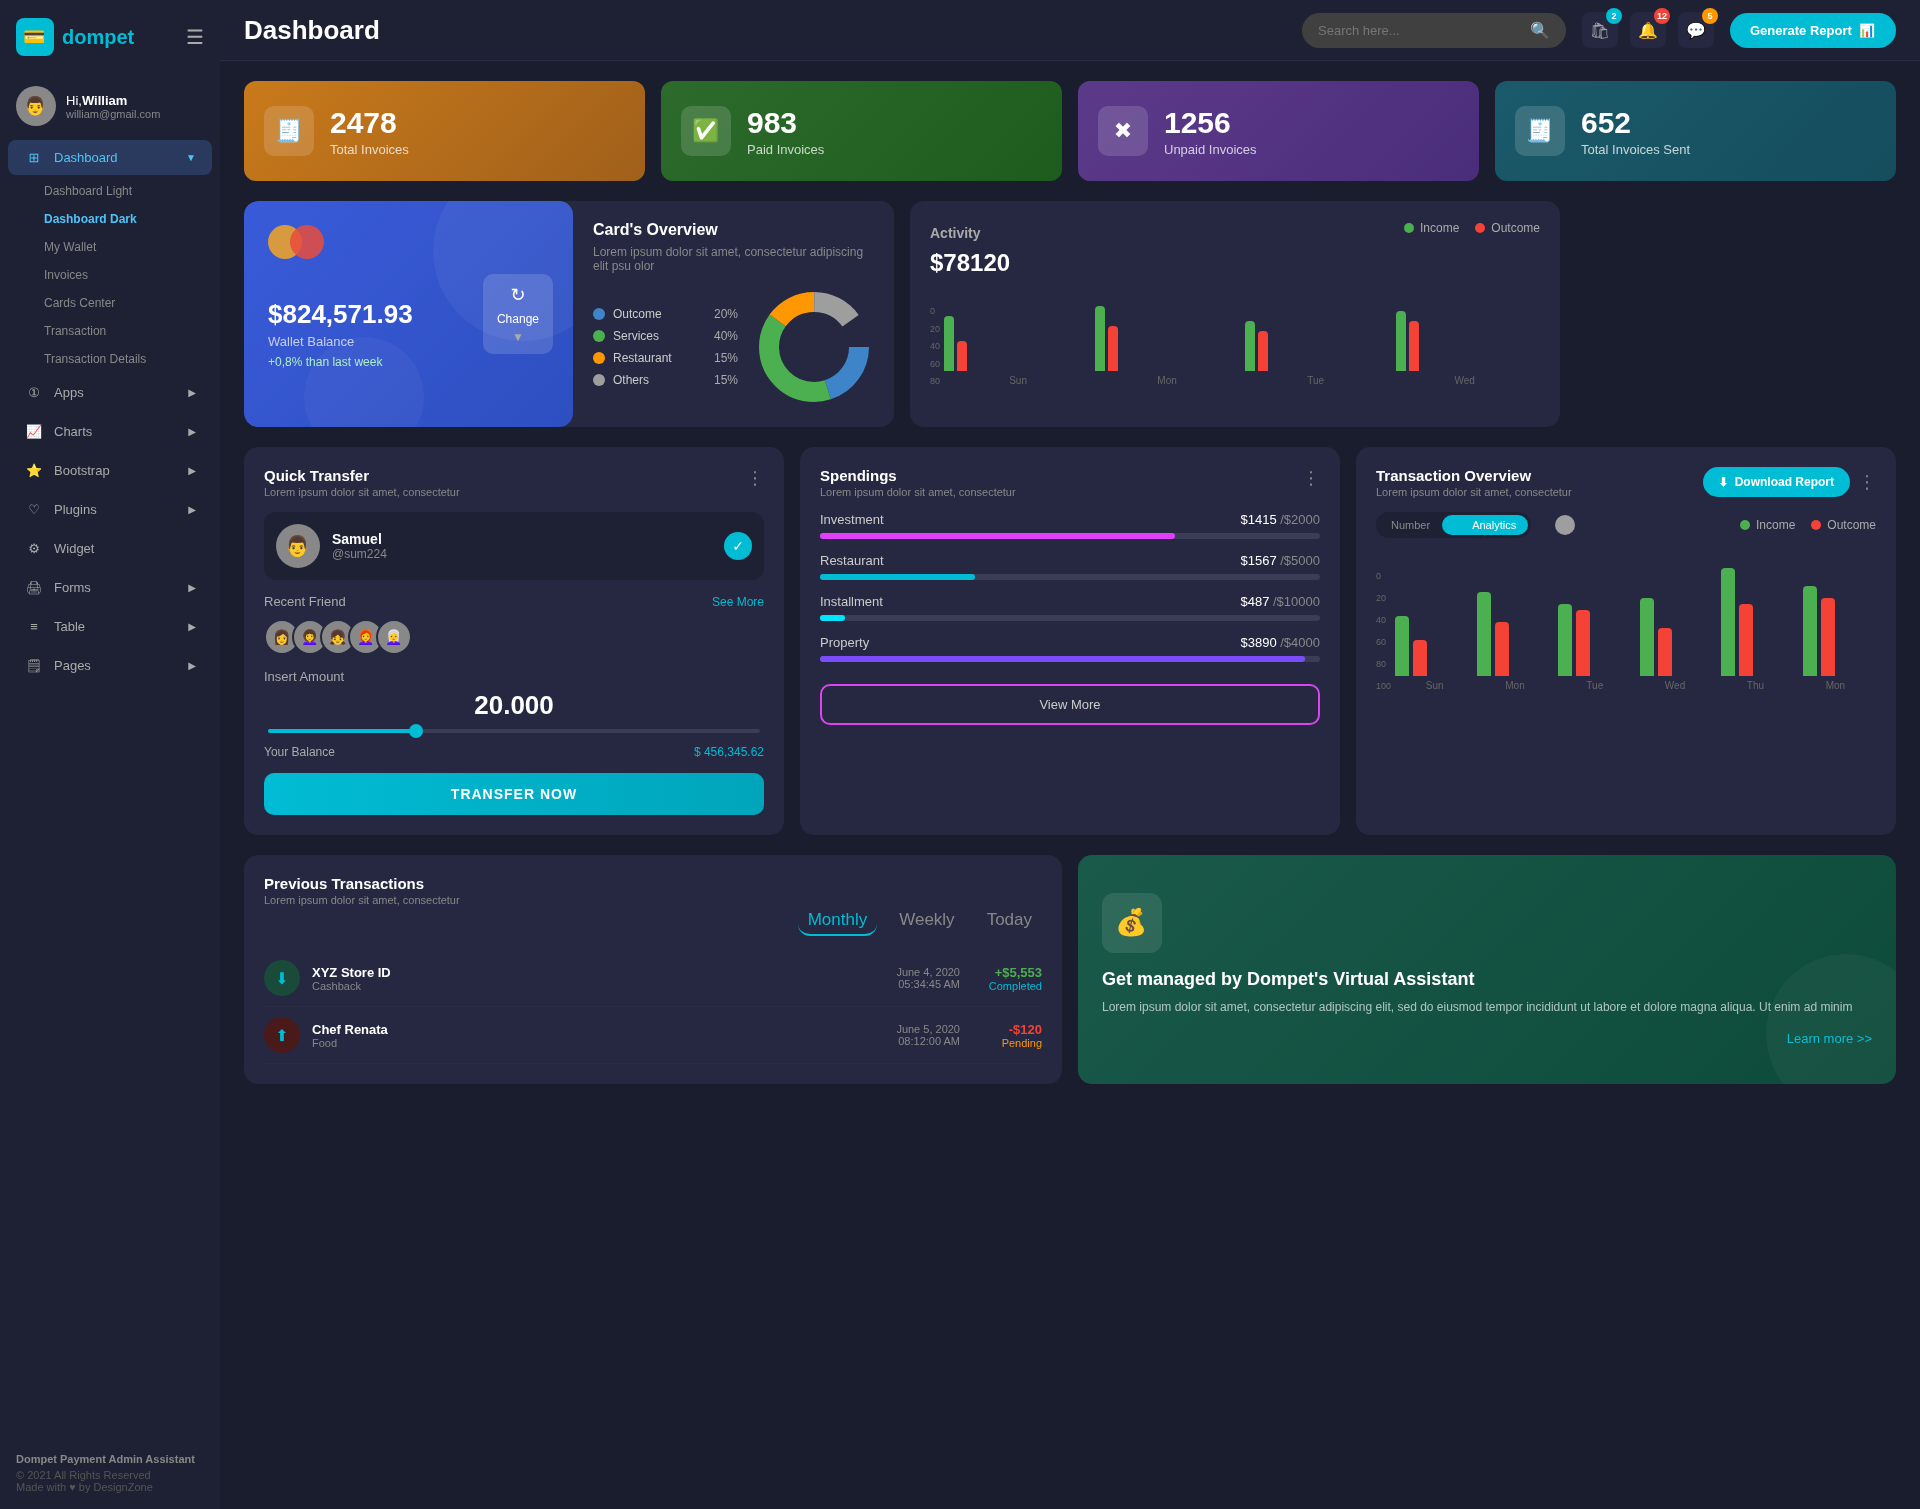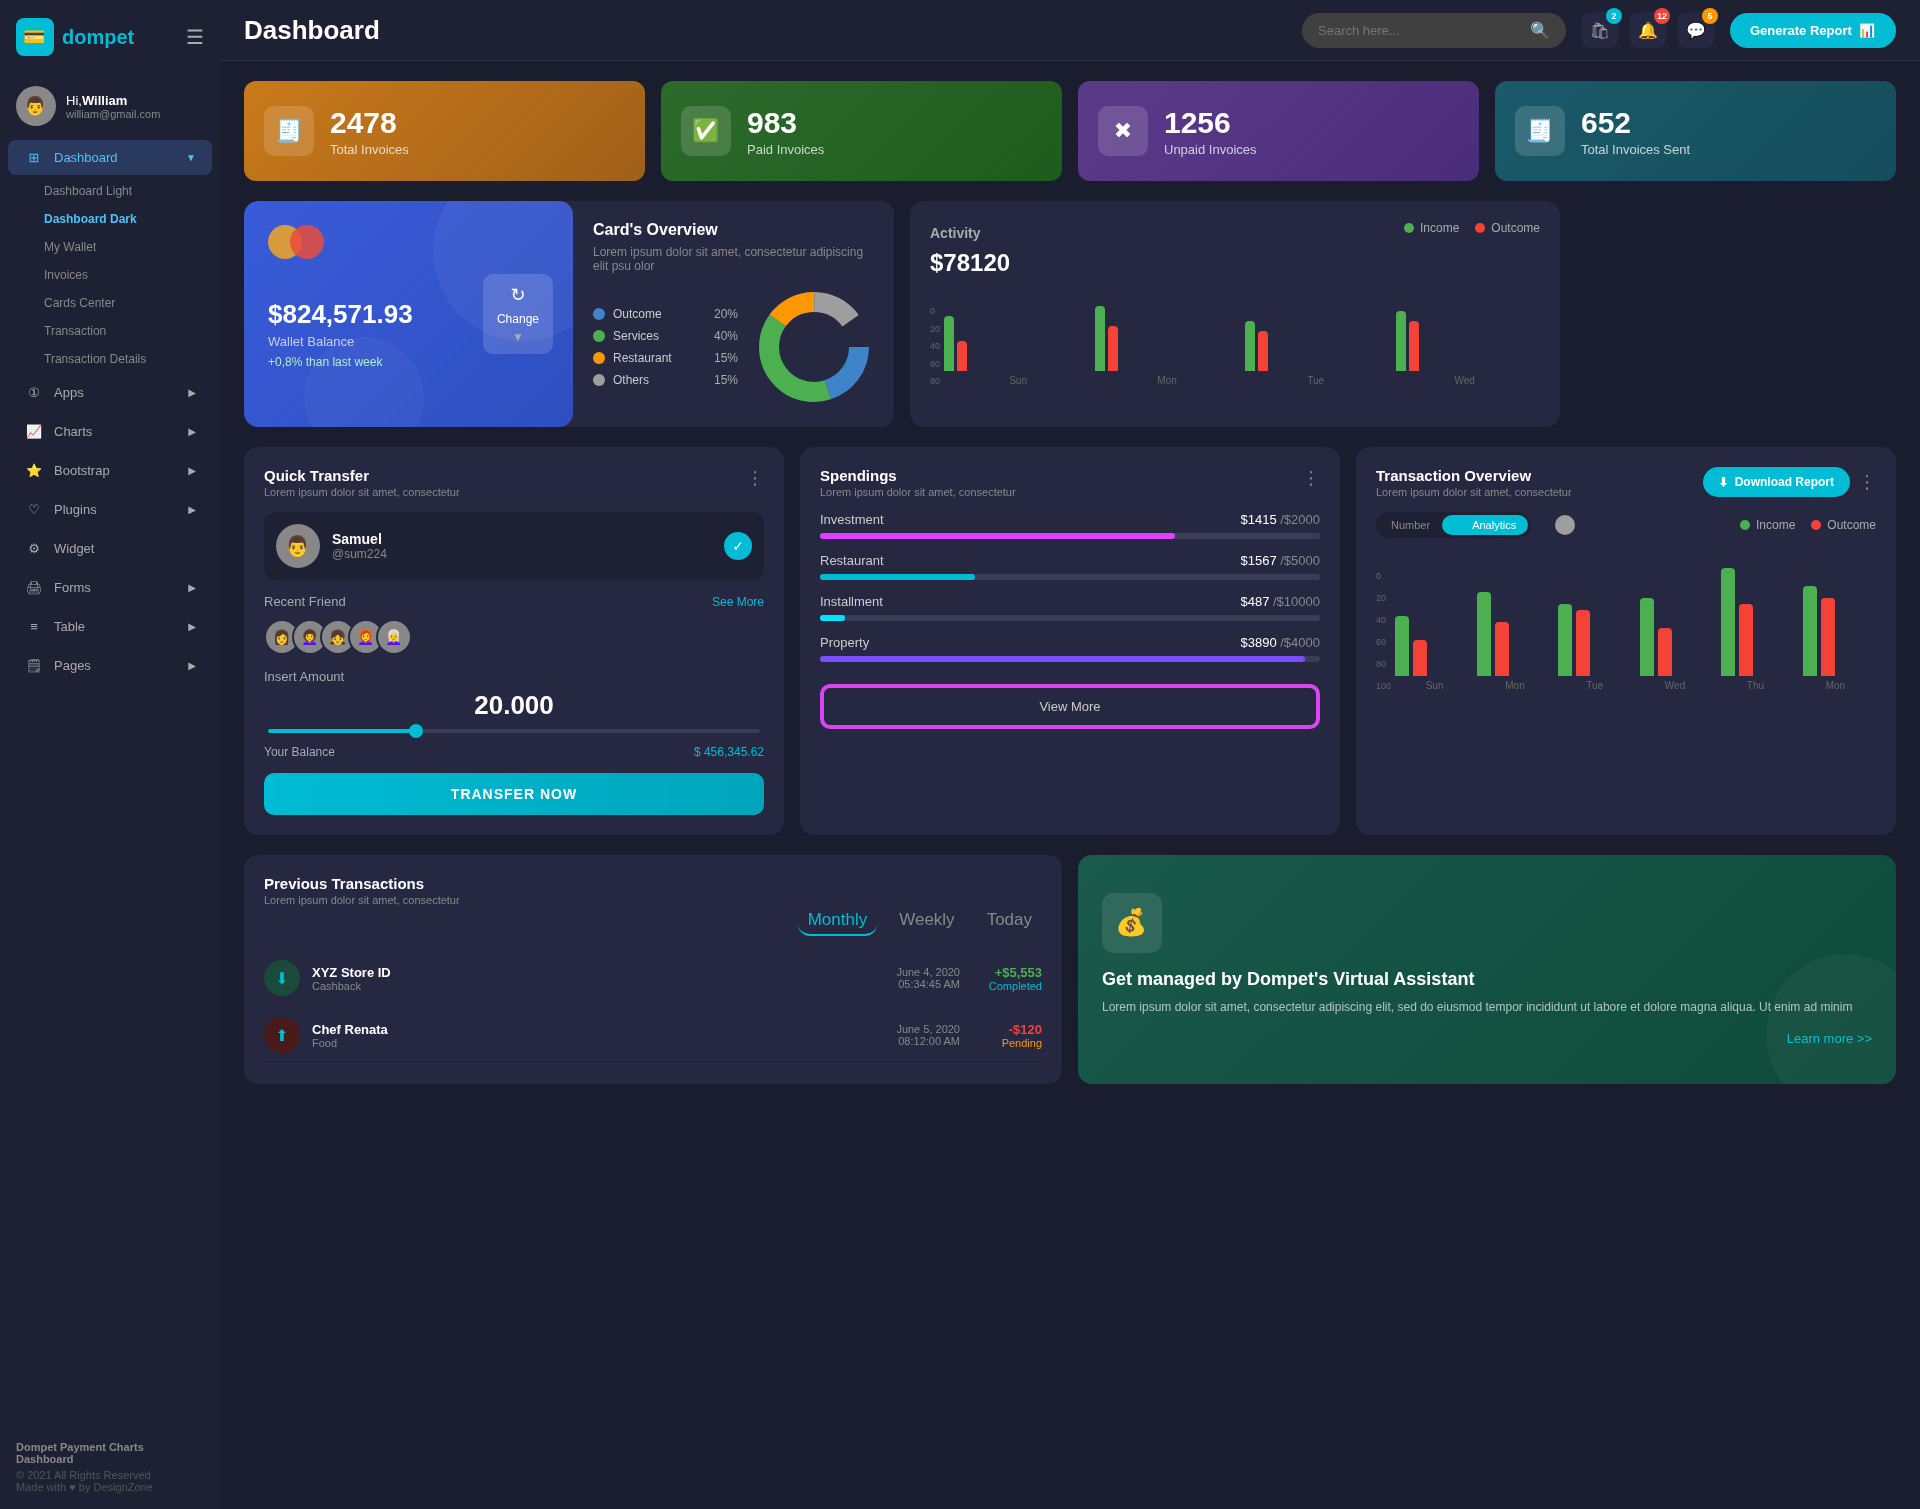--- a/index.html
+++ b/index.html
@@ -129,21 +129,21 @@
 
     
     .spend-card { background: #252840; border-radius: 14px; padding: 20px; }
     .spend-item { margin-bottom: 14px; }
     .spend-item-header { display: flex; justify-content: space-between; align-items: center; margin-bottom: 6px; }
     .spend-name { font-size: 13px; color: #ccc; }
     .spend-amount { font-size: 13px; color: #fff; }
     .spend-max { color: #888; }
     .spend-bar-track { height: 6px; background: #3a3d55; border-radius: 3px; }
     .spend-bar-fill { height: 100%; border-radius: 3px; }
-    .view-more-btn { width: 100%; background: transparent; border: 4px solid #d946ef; border-radius: 10px; padding: 11px; color: #ccc; font-size: 13px; cursor: pointer; margin-top: 8px; }
+    .view-more-btn { width: 100%; background: transparent; border: 2px solid #d946ef; border-radius: 10px; padding: 11px; color: #ccc; font-size: 13px; cursor: pointer; margin-top: 8px; }
 
     
     .txn-card { background: #252840; border-radius: 14px; padding: 20px; }
     .txn-header-row { display: flex; align-items: flex-start; justify-content: space-between; margin-bottom: 14px; }
     .txn-legend { display: flex; gap: 16px; align-items: center; margin: 10px 0; flex-wrap: wrap; }
     .txn-leg-item { display: flex; align-items: center; gap: 6px; font-size: 12px; color: #aaa; }
     .toggle-btn { display: flex; background: #1e2133; border-radius: 20px; padding: 3px; }
     .toggle-opt { padding: 4px 12px; border-radius: 16px; font-size: 11px; cursor: pointer; color: #888; }
     .toggle-opt.active { background: #00bcd4; color: #fff; padding-left: 30px; }
     .big-bar-chart { display: flex; align-items: flex-end; gap: 8px; height: 120px; margin-top: 8px; }
@@ -256,21 +256,21 @@
     <span class="nav-label">Table</span>
     <span class="arrow">▶</span>
   </div>
   <div class="nav-item">
     <span class="nav-icon">🗒</span>
     <span class="nav-label">Pages</span>
     <span class="arrow">▶</span>
   </div>
 
   <div class="sidebar-footer">
-    <div class="brand">Dompet Payment Charts Dashboard</div>
+    <div class="brand">Dompet Payment Admin Assistant</div>
     <div class="copy">© 2021 All Rights Reserved</div>
     <div class="made">
       <span>Made with ♥ by DesignZone</span>
     </div>
   </div>
 </div>
 
 <div class="main">
 
   <div class="header">

